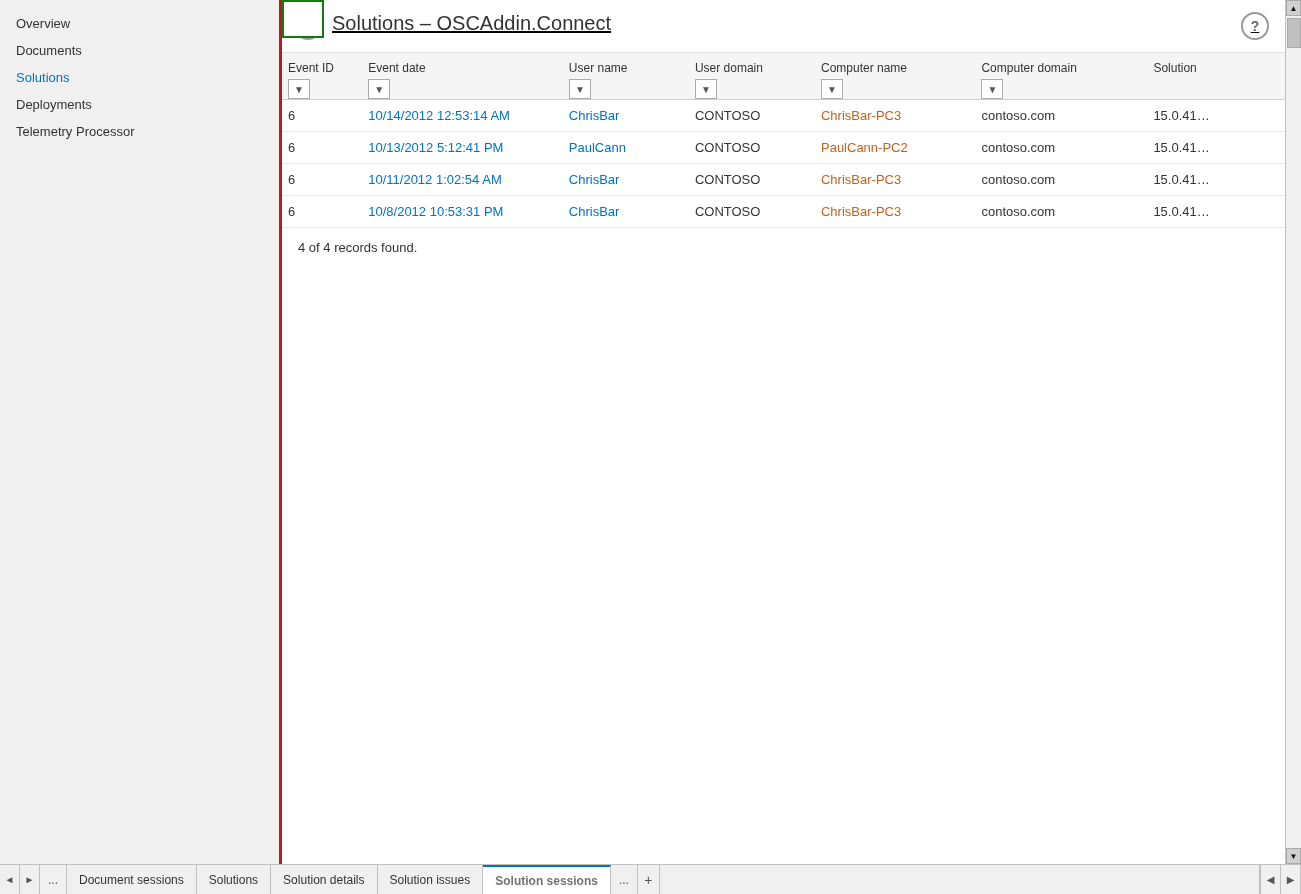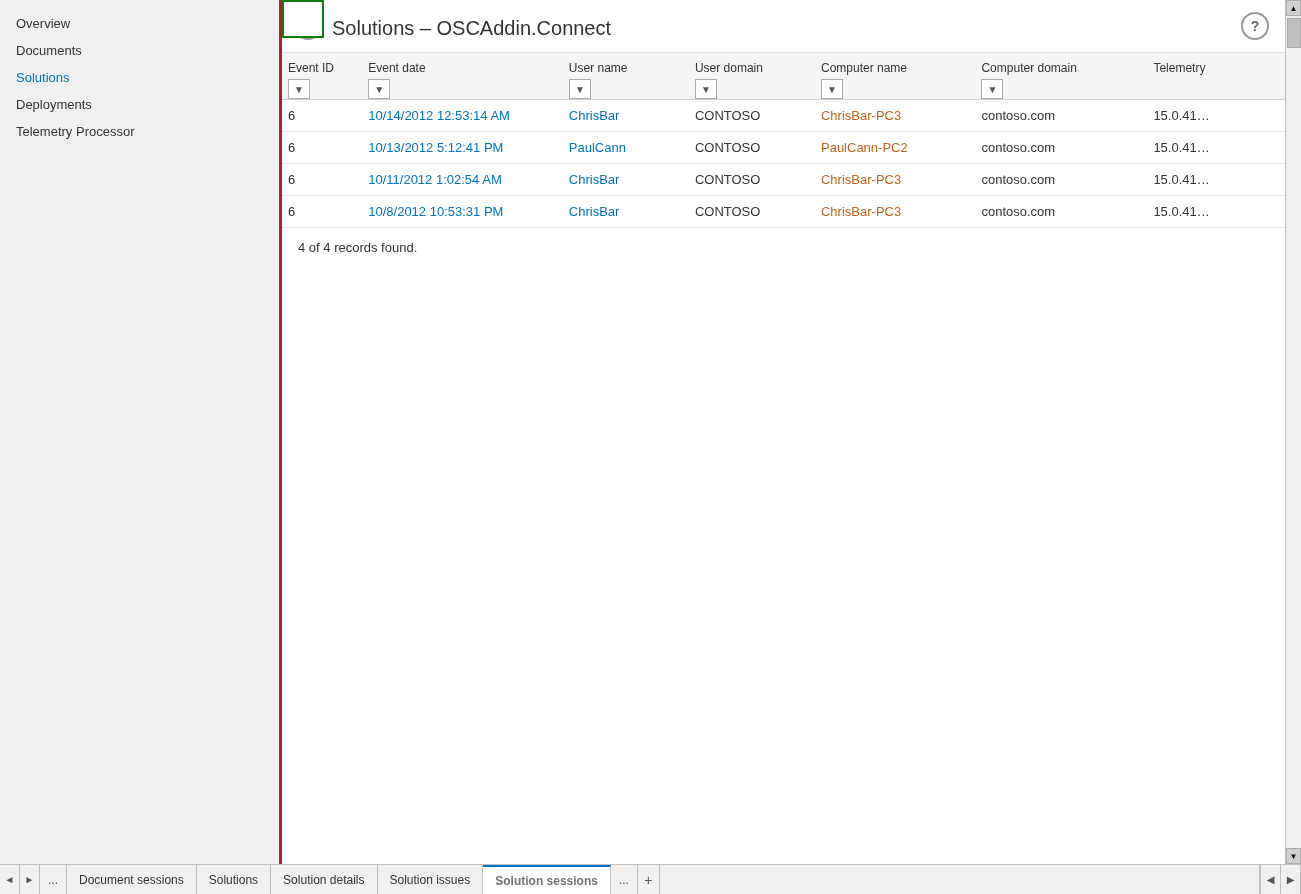--- a/index.html
+++ b/index.html
@@ -33,24 +33,25 @@
       background: #ffffff;
       display: flex;
       flex-direction: column;
       overflow: hidden;
       position: relative;
     }
 
     
     .content-header {
       display: flex;
-      align-items: flex-end;
+      align-items: flex-start;
       padding: 12px 16px 12px 12px;
       border-bottom: 1px solid #e0e0e0;
       background: #fff;
+      text-decoration: underline;
     }
     .back-button {
       width: 28px;
       height: 28px;
       border-radius: 50%;
       border: 2px solid #999;
       display: flex;
       align-items: center;
       justify-content: center;
       cursor: pointer;
@@ -344,21 +345,21 @@
               <th class="col-computer-domain">
                 <div class="th-inner">
                   <span class="th-label">Computer domain</span>
                   <div class="th-filter">
                     <button class="filter-btn">▼</button>
                   </div>
                 </div>
               </th>
               <th class="col-solution">
                 <div class="th-inner">
-                  <span class="th-label">Telemetry</span>
+                  <span class="th-label">Solution</span>
                 </div>
               </th>
             </tr>
           </thead>
           <tbody id="table-body">
           <tr>
                 <td>6</td>
                 <td style="color: rgb(0, 114, 198);">10/14/2012 12:53:14 AM</td>
                 <td style="color: rgb(0, 114, 198); cursor: pointer;">ChrisBar</td>
                 <td>CONTOSO</td>

